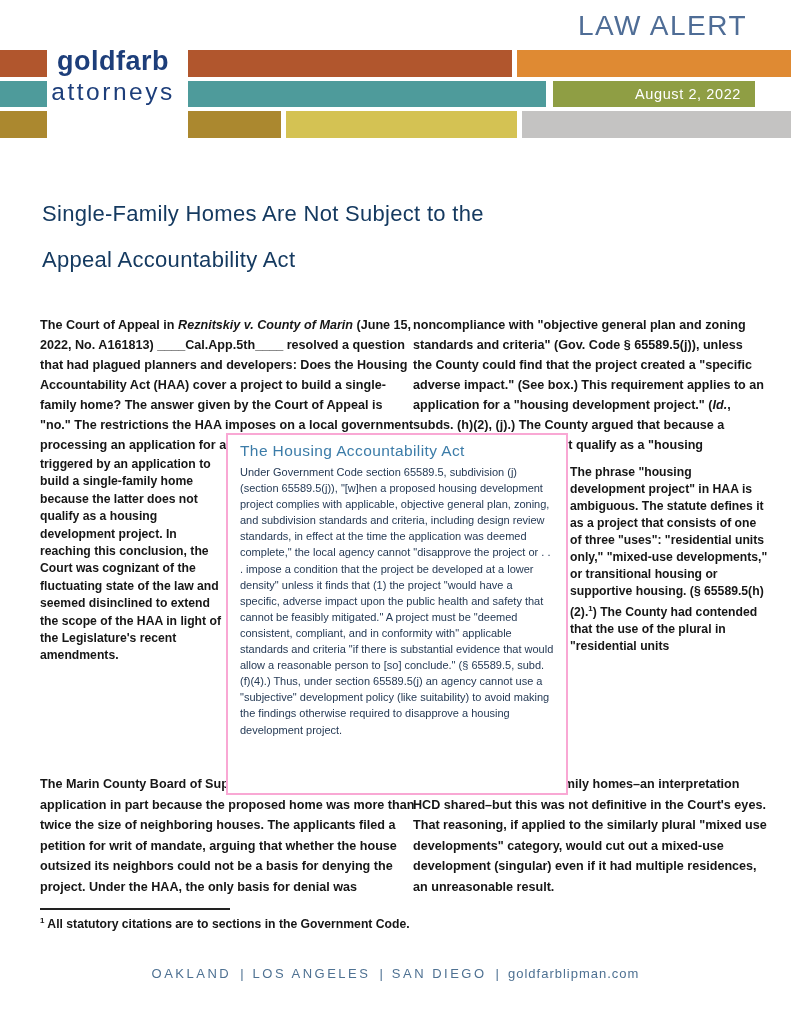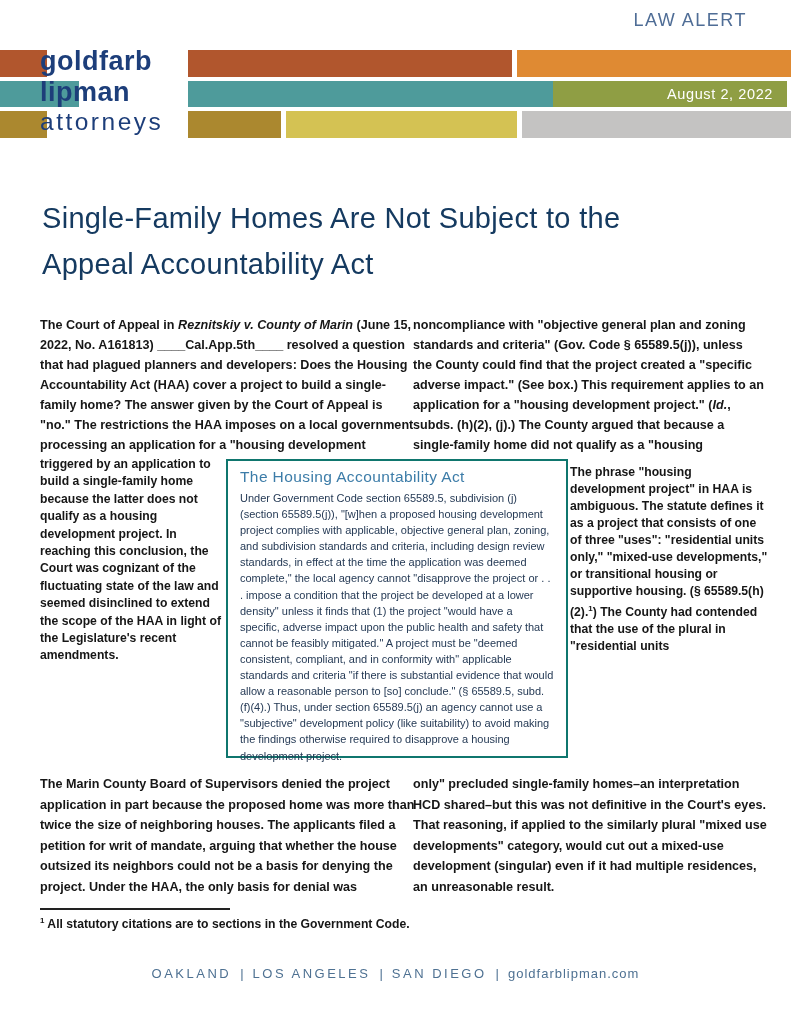--- a/index.html
+++ b/index.html
@@ -4,67 +4,67 @@
 <style>
   html,body { margin:0; padding:0; background:#ffffff; }
   .page {
     position:relative; width:791px; height:1024px; margin:0 auto;
     background:#ffffff; overflow:hidden;
     font-family:"Liberation Sans", sans-serif;
   }
   
   .law-alert {
     position:absolute; top:10px; right:44px;
-    font-size:18px; letter-spacing:1.5px; color:#4f6d96;
+    font-size:28px; letter-spacing:1.5px; color:#4f6d96;
   }
   .bar { position:absolute; }
   .bar.rust  { background:#b1562d; }
   .bar.orange{ background:#df8a33; }
   .bar.teal  { background:#4e9b9b; }
   .bar.olive { background:#8f9e44; }
   .bar.gold  { background:#ab882f; }
   .bar.khaki { background:#d4c253; }
   .bar.gray  { background:#c4c3c2; }
   .r1 { top:50px;  height:27px; }
-  .r2 { top:81px;  height:26px;padding-left:32px; }
+  .r2 { top:81px;  height:26px; }
   .r3 { top:111px; height:27px; }
   .date-bar { display:flex; align-items:center; justify-content:flex-end; }
   .date-bar span {
     color:#ffffff; font-size:14.5px; letter-spacing:0.6px; padding-right:14px;
   }
   .logo {
-    position:absolute; left:40px; top:46px; width:146px; text-align:left;
+    position:absolute; left:40px; top:46px; width:146px; text-align:center;
     color:#1d3e7a; line-height:30.5px;
   }
   .logo .l-bold { font-size:27px; font-weight:700; letter-spacing:0.5px; }
   .logo .l-lite { font-size:24.5px; font-weight:400; letter-spacing:2.5px; }
   
   .title {
     position:absolute; left:42px; top:176px; width:700px;
-    font-size:29px; line-height:46px; color:#153a60; letter-spacing:0.3px;
+    font-size:22px; line-height:46px; color:#153a60; letter-spacing:0.3px;
     font-weight:400;
   }
   
   .tx { position:absolute; color:#161616; font-weight:700; overflow:hidden; }
   .tx p { margin:0; }
   .tx p.p2 { margin-top:12px; }
   .wide   { font-size:12.6px; line-height:20px; }
   .narrow { font-size:12.2px; line-height:17.4px; }
   .lt { left:40px;  top:315px; width:376px; height:145px; }
   .rt { left:413px; top:315px; width:352px; height:145px; }
   .lm { left:40px;  top:456px; width:186px; height:312px; }
   .rm { left:570px; top:452px; width:198px; height:318px; line-height:17px; }
   .lb { left:40px;  top:774px; width:378px; height:132px; line-height:20.5px; }
   .rb { left:413px; top:774px; width:356px; height:132px; line-height:20.5px; }
   .it { font-style:italic; }
   sup { font-size:0.65em; }
   
   .callout {
-    position:absolute; left:226px; top:459px; width:342px; height:299px;
-    box-sizing:border-box; background:#ffffff; border:2px solid #0f766e;
+    position:absolute; left:226px; top:433px; width:342px; height:362px;
+    box-sizing:border-box; background:#ffffff; border:2px solid #f9a8d4;
     padding:7px 12px 6px 12px; z-index:2;
   }
   .callout h2 {
     margin:0 0 4px 0; font-size:15.5px; font-weight:400;
     color:#3c7ca8; letter-spacing:0.4px;
   }
   .callout .box-body {
     font-size:11px; line-height:16.1px; color:#253a55; font-weight:400;
   }
   
@@ -99,21 +99,20 @@
     <span>August 2, 2022</span>
   </div>
 
   <div class="bar gold r3" style="left:0;     width:47px;"></div>
   <div class="bar gold r3" style="left:188px; width:93px;"></div>
   <div class="bar khaki r3" style="left:286px; width:231px;"></div>
   <div class="bar gray r3" style="left:522px; width:269px;"></div>
 
   <div class="logo">
     <div class="l-bold">goldfarb</div>
-    <div class="l-bold">lipman</div>
     <div class="l-lite">attorneys</div>
   </div>
 
   <h1 class="title">
     <div>Single-Family Homes Are Not Subject to the</div>
     <div>Appeal Accountability Act</div>
   </h1>
 
   <div class="tx wide lt">
     <p><span>The Court of Appeal in </span><span class="it">Reznitskiy v. County of Marin</span><span> (June 15, 2022, No. A161813) ____Cal.App.5th____ resolved a question that had plagued planners and developers: Does the Housing Accountability Act (HAA) cover a project to build a single-family home? The answer given by the Court of Appeal is "no." The restrictions the HAA imposes on a local government processing an application for a "housing development project" are not</span></p>

